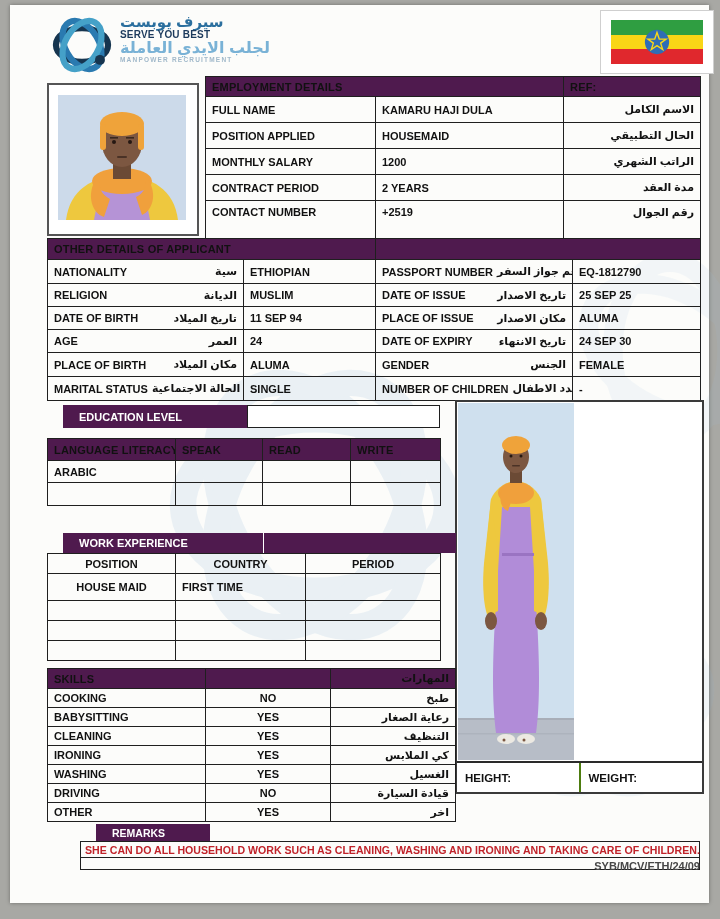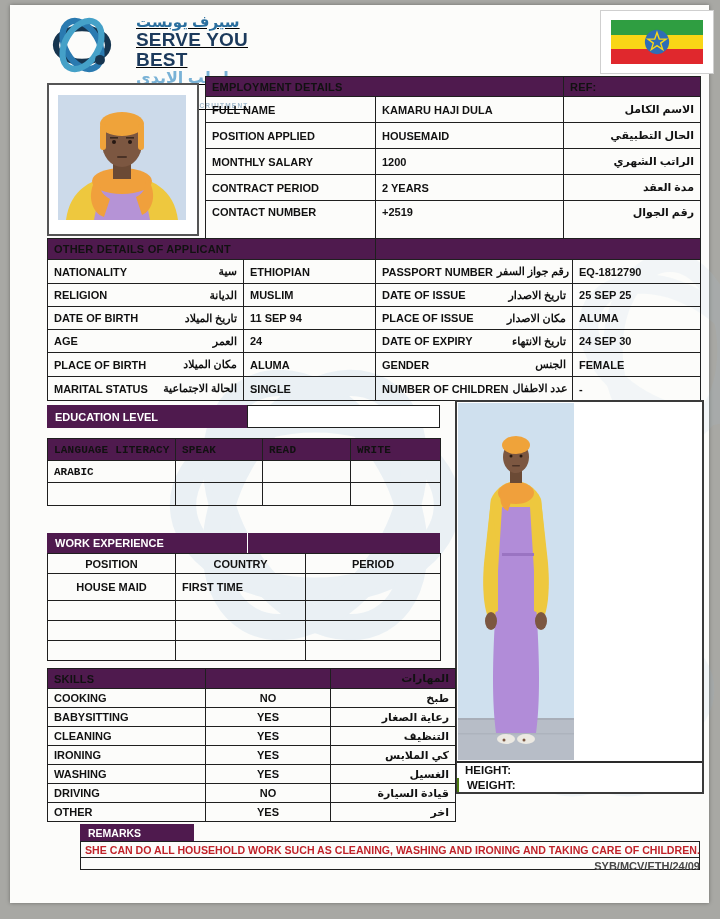--- a/index.html
+++ b/index.html
@@ -13,50 +13,50 @@
     width:720px;height:919px;background:#a8a8a4;
     font-family:"Liberation Sans","DejaVu Sans",sans-serif;
     position:relative;overflow:hidden;
   }
   .doc{position:absolute;left:0;top:0;width:720px;height:919px;}
   .page{position:absolute;left:10px;top:5px;width:699px;height:898px;background:#fcfcfa;box-shadow:0 0 4px rgba(0,0,0,.35);}
   .wm{position:absolute;pointer-events:none;}
   
   .logo{position:absolute;left:50px;top:14px;width:220px;height:64px;display:flex;}
   .logo-icon{width:64px;height:62px;flex:0 0 auto;}
-  .logo-text{margin-left:22px;line-height:1.05;text-decoration:underline;}
+  .logo-text{margin-left:6px;line-height:1.05;}
   .logo-ar{color:#2b6f9e;font-weight:bold;font-size:15px;direction:rtl;text-align:left;}
-  .logo-en{color:#1c3a5c;font-weight:bold;font-size:19px;letter-spacing:.2px;}
+  .logo-en{color:#1c3a5c;font-weight:bold;font-size:10px;letter-spacing:.2px;}
   .logo-ar2{color:#79b2d6;font-weight:bold;font-size:16px;direction:rtl;text-align:left;}
   .logo-sub{color:#a0b8ca;font-weight:bold;font-size:6.5px;letter-spacing:1.2px;}
   
   .flagbox{position:absolute;left:600px;top:10px;width:112px;height:62px;background:#fff;border:1px solid #cfcfcf;display:flex;align-items:center;justify-content:center;}
   .flag{width:92px;height:44px;position:relative;}
   .flag .s{position:absolute;left:0;width:100%;height:33.4%;}
   .flag .emblem{position:absolute;left:50%;top:50%;transform:translate(-50%,-50%);width:26px;height:26px;}
   
   .photobox1{position:absolute;left:47px;top:83px;width:148px;height:149px;background:#fff;border:2px solid #555;}
   .photobox1 svg{position:absolute;left:9px;top:10px;}
   .photobox2{position:absolute;left:455px;top:400px;width:245px;height:390px;background:#fff;border:2px solid #3a3a3a;}
   .photobox2 .img{position:absolute;left:1px;top:1px;}
-  .hwrow{position:absolute;left:0;bottom:0;width:100%;height:29px;display:flex;border-top:2px solid #2a2a2a;background:#fff;flex-direction:column;}
+  .hwrow{position:absolute;left:0;bottom:0;width:100%;height:29px;display:flex;border-top:2px solid #2a2a2a;background:#fff;}
   .hwrow .cell{flex:1;display:flex;align-items:center;padding-left:8px;font-weight:bold;font-size:11.5px;color:#111;}
   .hwrow .cell+.cell{border-left:2px solid #4d7c0f;}
   
   table.t{border-collapse:collapse;table-layout:fixed;position:absolute;background:transparent;}
   table.t td{border:1px solid var(--border);padding:0 6px;font-size:11px;font-weight:bold;color:#111;overflow:hidden;white-space:nowrap;vertical-align:middle;}
   td.hdr{background:var(--purple);color:#fff;font-size:11px;letter-spacing:.2px;}
   .red{color:var(--red);}
   .faded{color:var(--faded);margin-top:16px;}
-  .ar{direction:rtl;font-size:11px;font-family:Liberation Serif, serif;}
+  .ar{direction:rtl;font-size:11px;}
   .lr{display:flex;justify-content:space-between;align-items:center;gap:4px;}
   .center{text-align:center;}
   .rtl-cell{text-align:right;direction:rtl;}
   
-  .bar{position:absolute;background:var(--purple);color:#fff;font-weight:bold;font-size:11px;display:flex;align-items:center;padding-left:8px;box-sizing:border-box;}
+  .bar{position:absolute;background:var(--purple);color:#fff;font-weight:bold;font-size:11px;display:flex;align-items:center;padding-left:16px;box-sizing:border-box;margin-left:16px;}
   .bar .divider{position:absolute;top:0;width:1px;height:100%;background:#fff;}
   .whitebox{position:absolute;background:#fff;border:1px solid var(--border);box-sizing:border-box;}
   .remark-text{position:absolute;left:80px;top:841px;width:620px;height:17px;border:1px solid var(--border);box-sizing:border-box;display:flex;align-items:center;padding-left:4px;font-weight:bold;font-size:10.6px;color:var(--red);white-space:nowrap;background:transparent;}
   .remark-empty{position:absolute;left:80px;top:858px;width:620px;height:12px;border:1px solid var(--border);border-top:none;box-sizing:border-box;}
   .footer-code{position:absolute;left:540px;top:860px;width:160px;text-align:right;font-size:11px;font-weight:bold;color:#474747;}
 </style>
 </head>
 <body>
 
 <div class="doc">
@@ -313,21 +313,21 @@
       <div class="cell">HEIGHT:</div>
       <div class="cell">WEIGHT:</div>
     </div>
   </div>
 
   <div class="bar" style="left:47px;top:405px;width:200px;height:23px;">
     <span>EDUCATION LEVEL</span>
   </div>
   <div class="whitebox" style="left:247px;top:405px;width:193px;height:23px;"></div>
 
-  <table class="t" style="left:47px;top:438px;width:393px;font-family:Liberation Mono, monospace;">
+  <table class="t" style="left:47px;top:438px;width:393px;">
     <colgroup>
         <col style="width:128px">
         <col style="width:87px">
         <col style="width:88px">
         <col style="width:90px">
       </colgroup>
     <tbody>
         <tr style="height:22px">
       <td class="hdr">LANGUAGE LITERACY</td>
       <td class="hdr">SPEAK</td>

